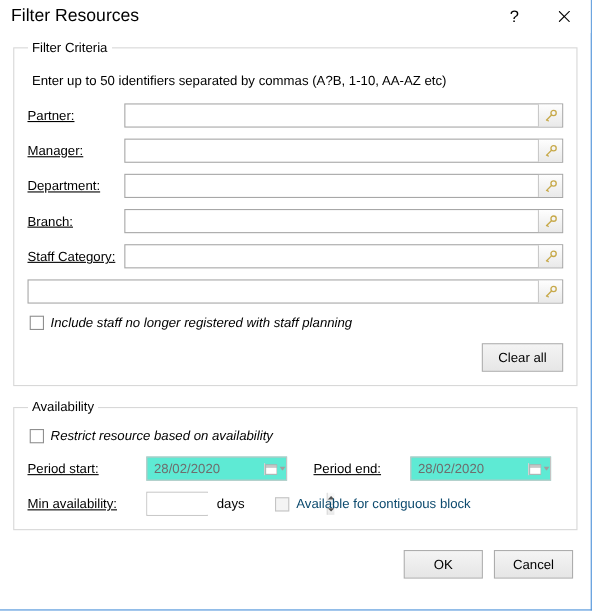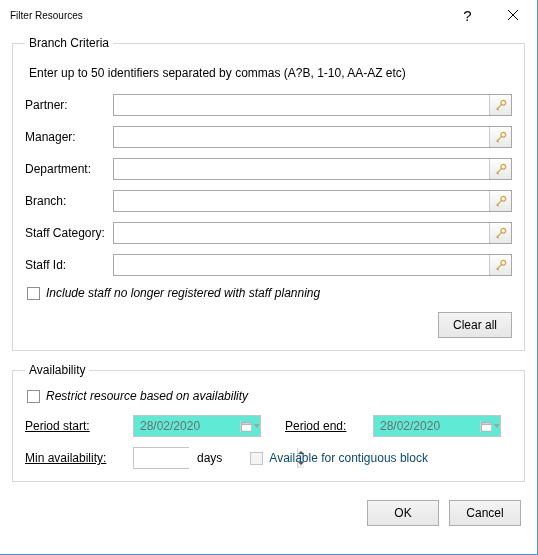--- a/index.html
+++ b/index.html
@@ -16,21 +16,21 @@
     border-right: 1px solid #4a90d9;
     border-bottom: 1px solid #4a90d9;
   }
   .titlebar {
     display: flex;
     align-items: center;
     height: 30px;
     padding: 0 2px 0 10px;
     background: #fff;
   }
-  .title-text { flex: 1; font-size: 10px; }
+  .title-text { flex: 1; font-size: 16px; }
   .tbtn {
     width: 45px;
     height: 28px;
     display: flex;
     align-items: center;
     justify-content: center;
     font-size: 14px;
     color: #000;
   }
   .tbtn.close svg { width: 10px; height: 10px; }
@@ -46,21 +46,21 @@
     font-size: 12px;
     padding: 0 4px;
     color: #000;
   }
   .hint { margin: 6px 0 14px 4px; }
   .row {
     display: flex;
     align-items: center;
     margin-bottom: 10px;
   }
-  .lbl { width: 88px; flex-shrink: 0; }
+  .lbl { width: 88px; flex-shrink: 0; text-decoration: underline; }
   .picker {
     flex: 1;
     display: flex;
     border: 1px solid #a7a7a7;
     height: 22px;
     background: #fff;
   }
   .picker input {
     flex: 1;
     border: none;
@@ -169,21 +169,21 @@
     <svg viewBox="0 0 10 10">
       <line x1="0" y1="0" x2="10" y2="10" stroke="#000" stroke-width="1"></line>
       <line x1="10" y1="0" x2="0" y2="10" stroke="#000" stroke-width="1"></line>
     </svg>
   </div>
 </div>
 
 <div class="content">
 
   <fieldset>
-    <legend>Branch Criteria</legend>
+    <legend>Filter Criteria</legend>
 
     <div class="hint">Enter up to 50 identifiers separated by commas (A?B, 1-10, AA-AZ etc)</div>
 
     <div class="row">
       <div class="lbl">Partner:</div>
       <div class="picker">
         <input value="" style="">
         <div class="btn-lookup">
           <svg class="key-icon" viewBox="0 0 16 16">
             <circle cx="11" cy="5" r="3.2" fill="none" stroke="#c7a94a" stroke-width="1.6"></circle>
@@ -244,21 +244,20 @@
           <svg class="key-icon" viewBox="0 0 16 16">
             <circle cx="11" cy="5" r="3.2" fill="none" stroke="#c7a94a" stroke-width="1.6"></circle>
             <line x1="8.5" y1="7.5" x2="2" y2="14" stroke="#c7a94a" stroke-width="1.6"></line>
             <line x1="3" y1="13" x2="5" y2="15" stroke="#c7a94a" stroke-width="1.6"></line>
           </svg>
         </div>
       </div>
     </div>
 
     <div class="row">
-      <div class="lbl">Staff Id:</div>
       <div class="picker">
         <input value="" style="">
         <div class="btn-lookup">
           <svg class="key-icon" viewBox="0 0 16 16">
             <circle cx="11" cy="5" r="3.2" fill="none" stroke="#c7a94a" stroke-width="1.6"></circle>
             <line x1="8.5" y1="7.5" x2="2" y2="14" stroke="#c7a94a" stroke-width="1.6"></line>
             <line x1="3" y1="13" x2="5" y2="15" stroke="#c7a94a" stroke-width="1.6"></line>
           </svg>
         </div>
       </div>

